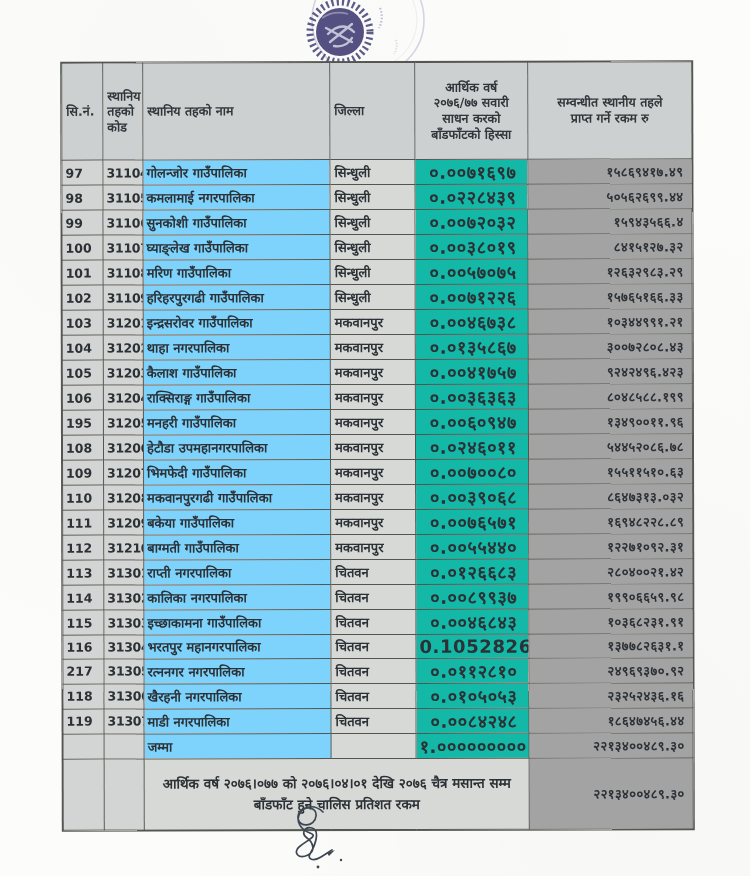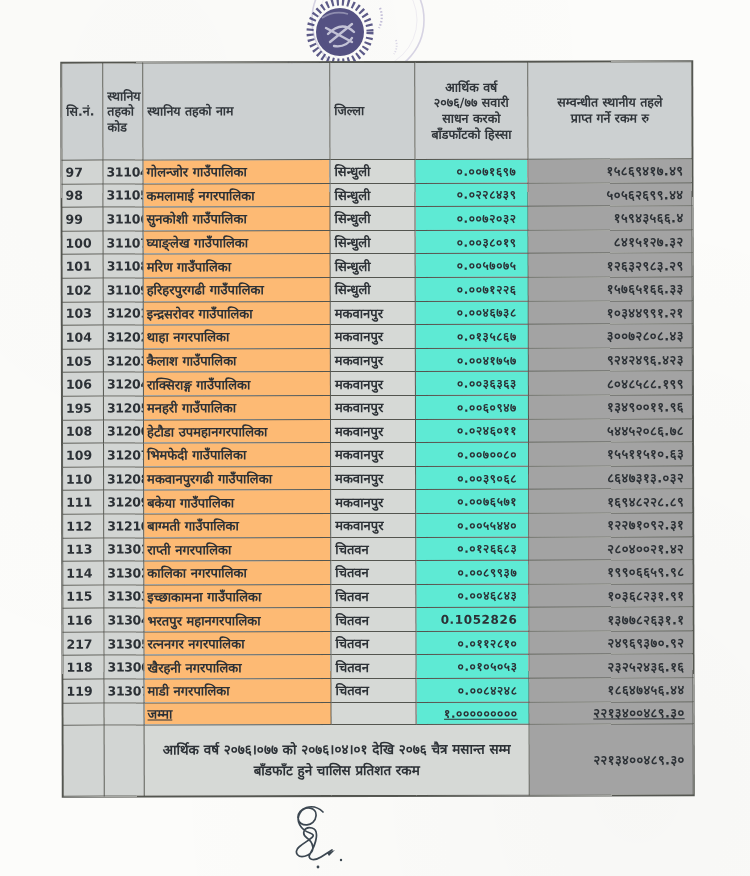--- a/index.html
+++ b/index.html
@@ -34,25 +34,25 @@
   .alloc th{
     background:#ccd0d1;font-size:12.5px;line-height:1.25;
     white-space:pre-line;vertical-align:middle;height:96px;
     color:#31363b;
   }
   .alloc th.left{text-align:left;padding-left:4px;}
   .alloc th.center{text-align:center;}
   .alloc td{height:22.6px;font-size:13px;background:#d5d8d5;}
   .alloc td.sn{text-align:left;padding-right:6px;font-size:12.5px;background:#d2d5d3;}
   .alloc td.code{text-align:center;font-size:12.5px;background:#d2d5d3;letter-spacing:-0.3px;}
-  .alloc td.name{text-align:left;padding-left:3px;background:#fdba74;}
+  .alloc td.name{text-align:left;padding-left:3px;background:#7dd3fc;}
   .alloc td.district{text-align:left;padding-left:4px;background:#d6d9d6;}
-  .alloc td.share{text-align:right;padding-right:11px;background:#5eead4;font-size:12px;letter-spacing:0.6px;}
+  .alloc td.share{text-align:right;padding-right:11px;background:#14b8a6;font-size:18px;letter-spacing:0.6px;}
   .alloc td.amount{text-align:right;padding-right:8px;background:#a3a3a3;font-size:13px;letter-spacing:0.4px;}
-  .alloc tr.total-row td{height:21px;text-decoration:underline;}
+  .alloc tr.total-row td{height:21px;}
   .alloc tr.note-row td{height:70px;white-space:normal;}
   .alloc td.note-cell{
     text-align:center;background:#d6d9d6;font-size:13.5px;line-height:1.5;
     white-space:pre-line;padding:0 14px;
   }
   .alloc tr.note-row td.amount{vertical-align:middle;}
 </style>
 </head>
 <body>
 

